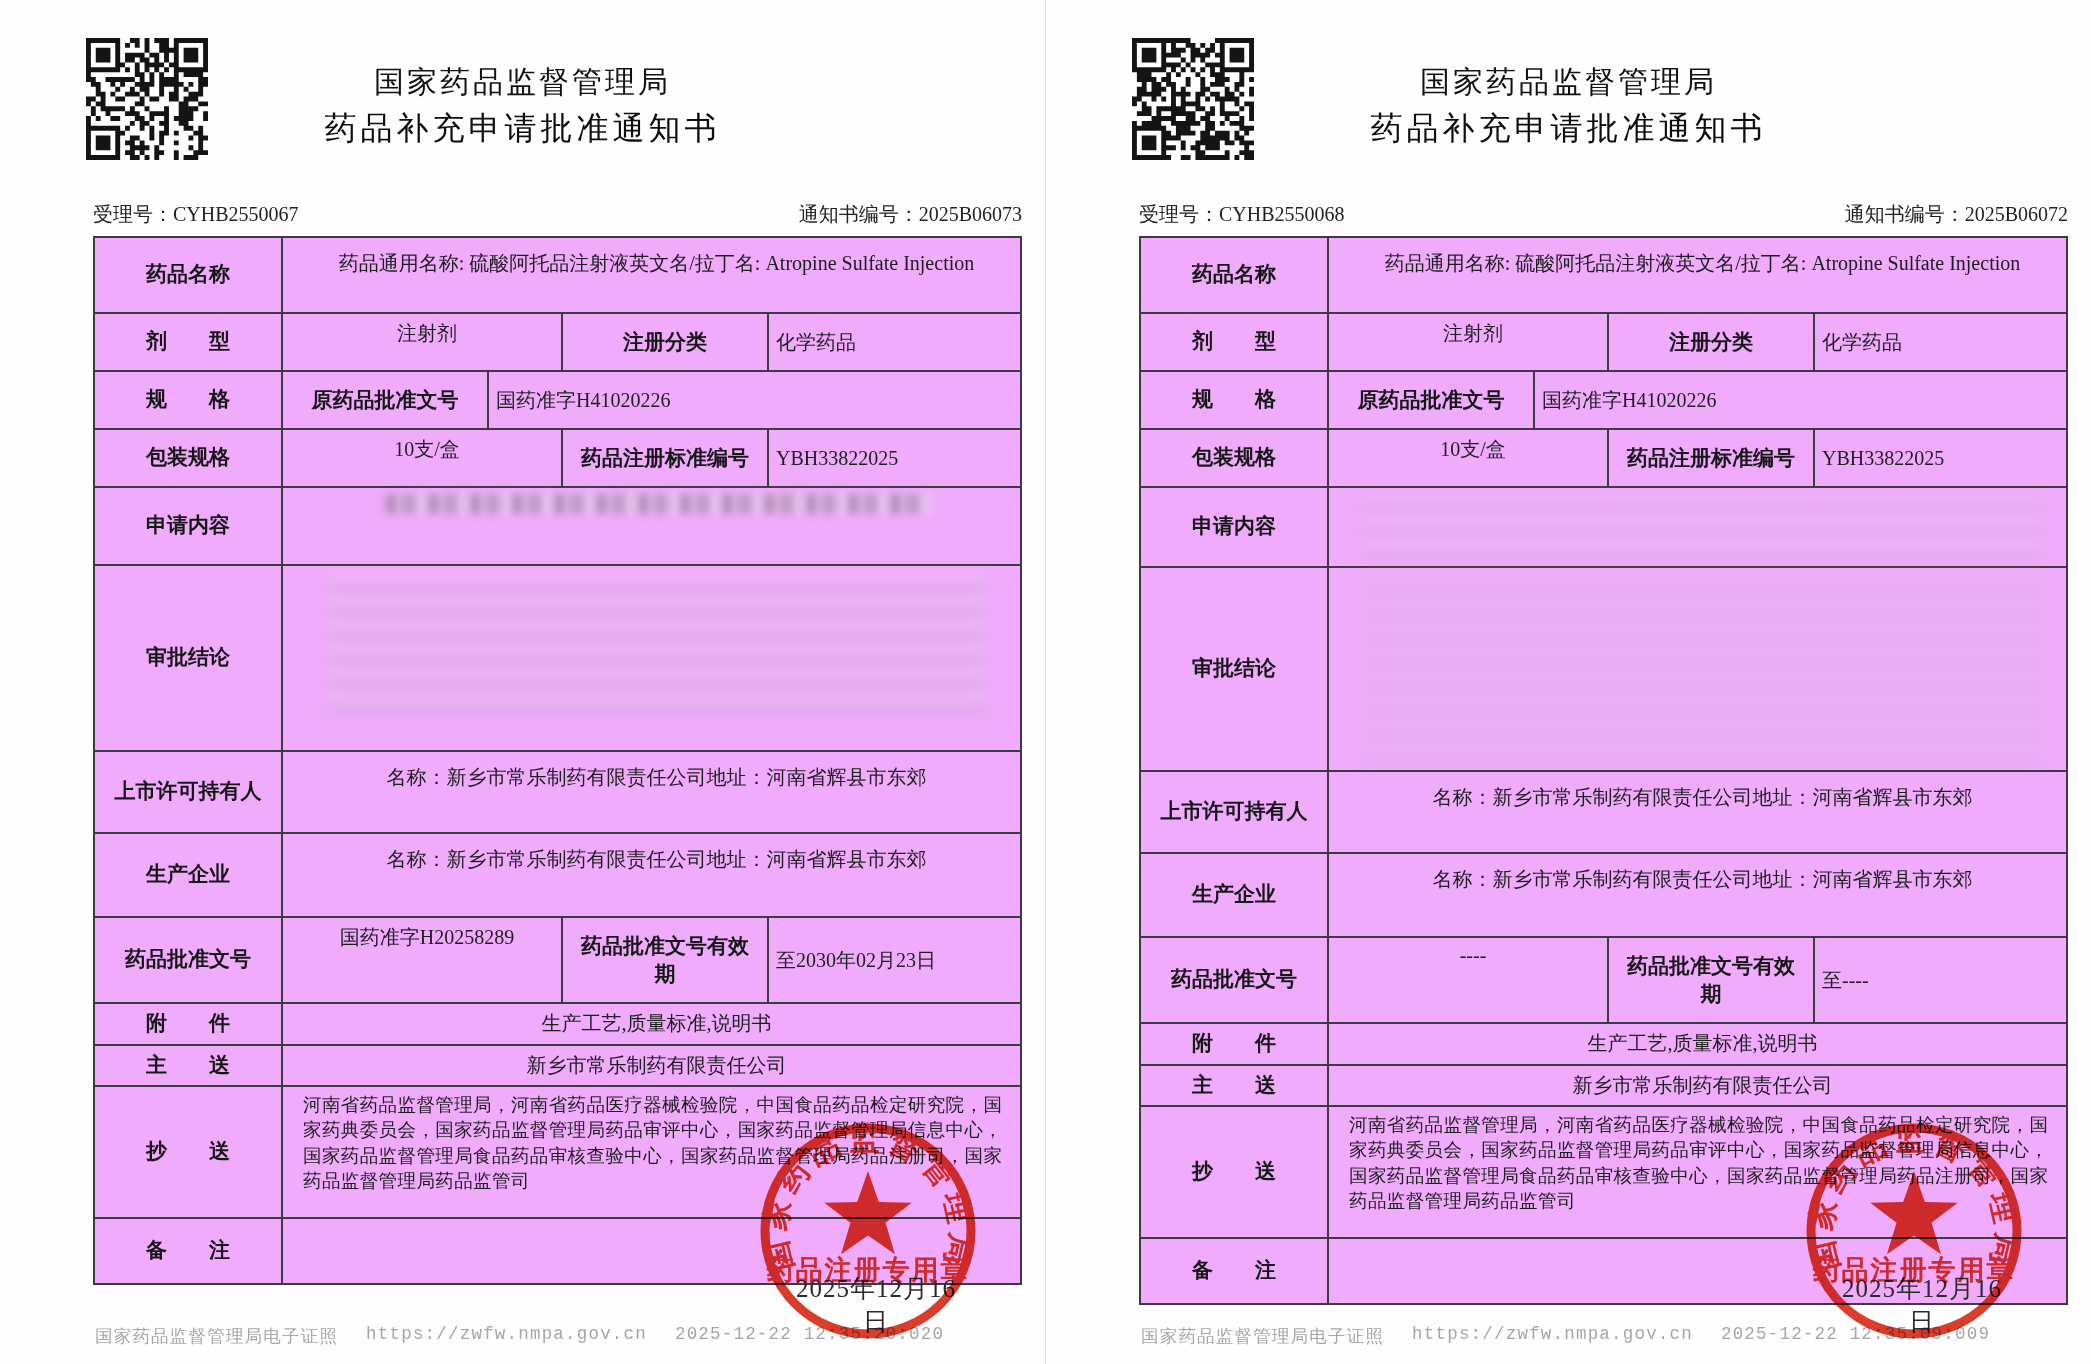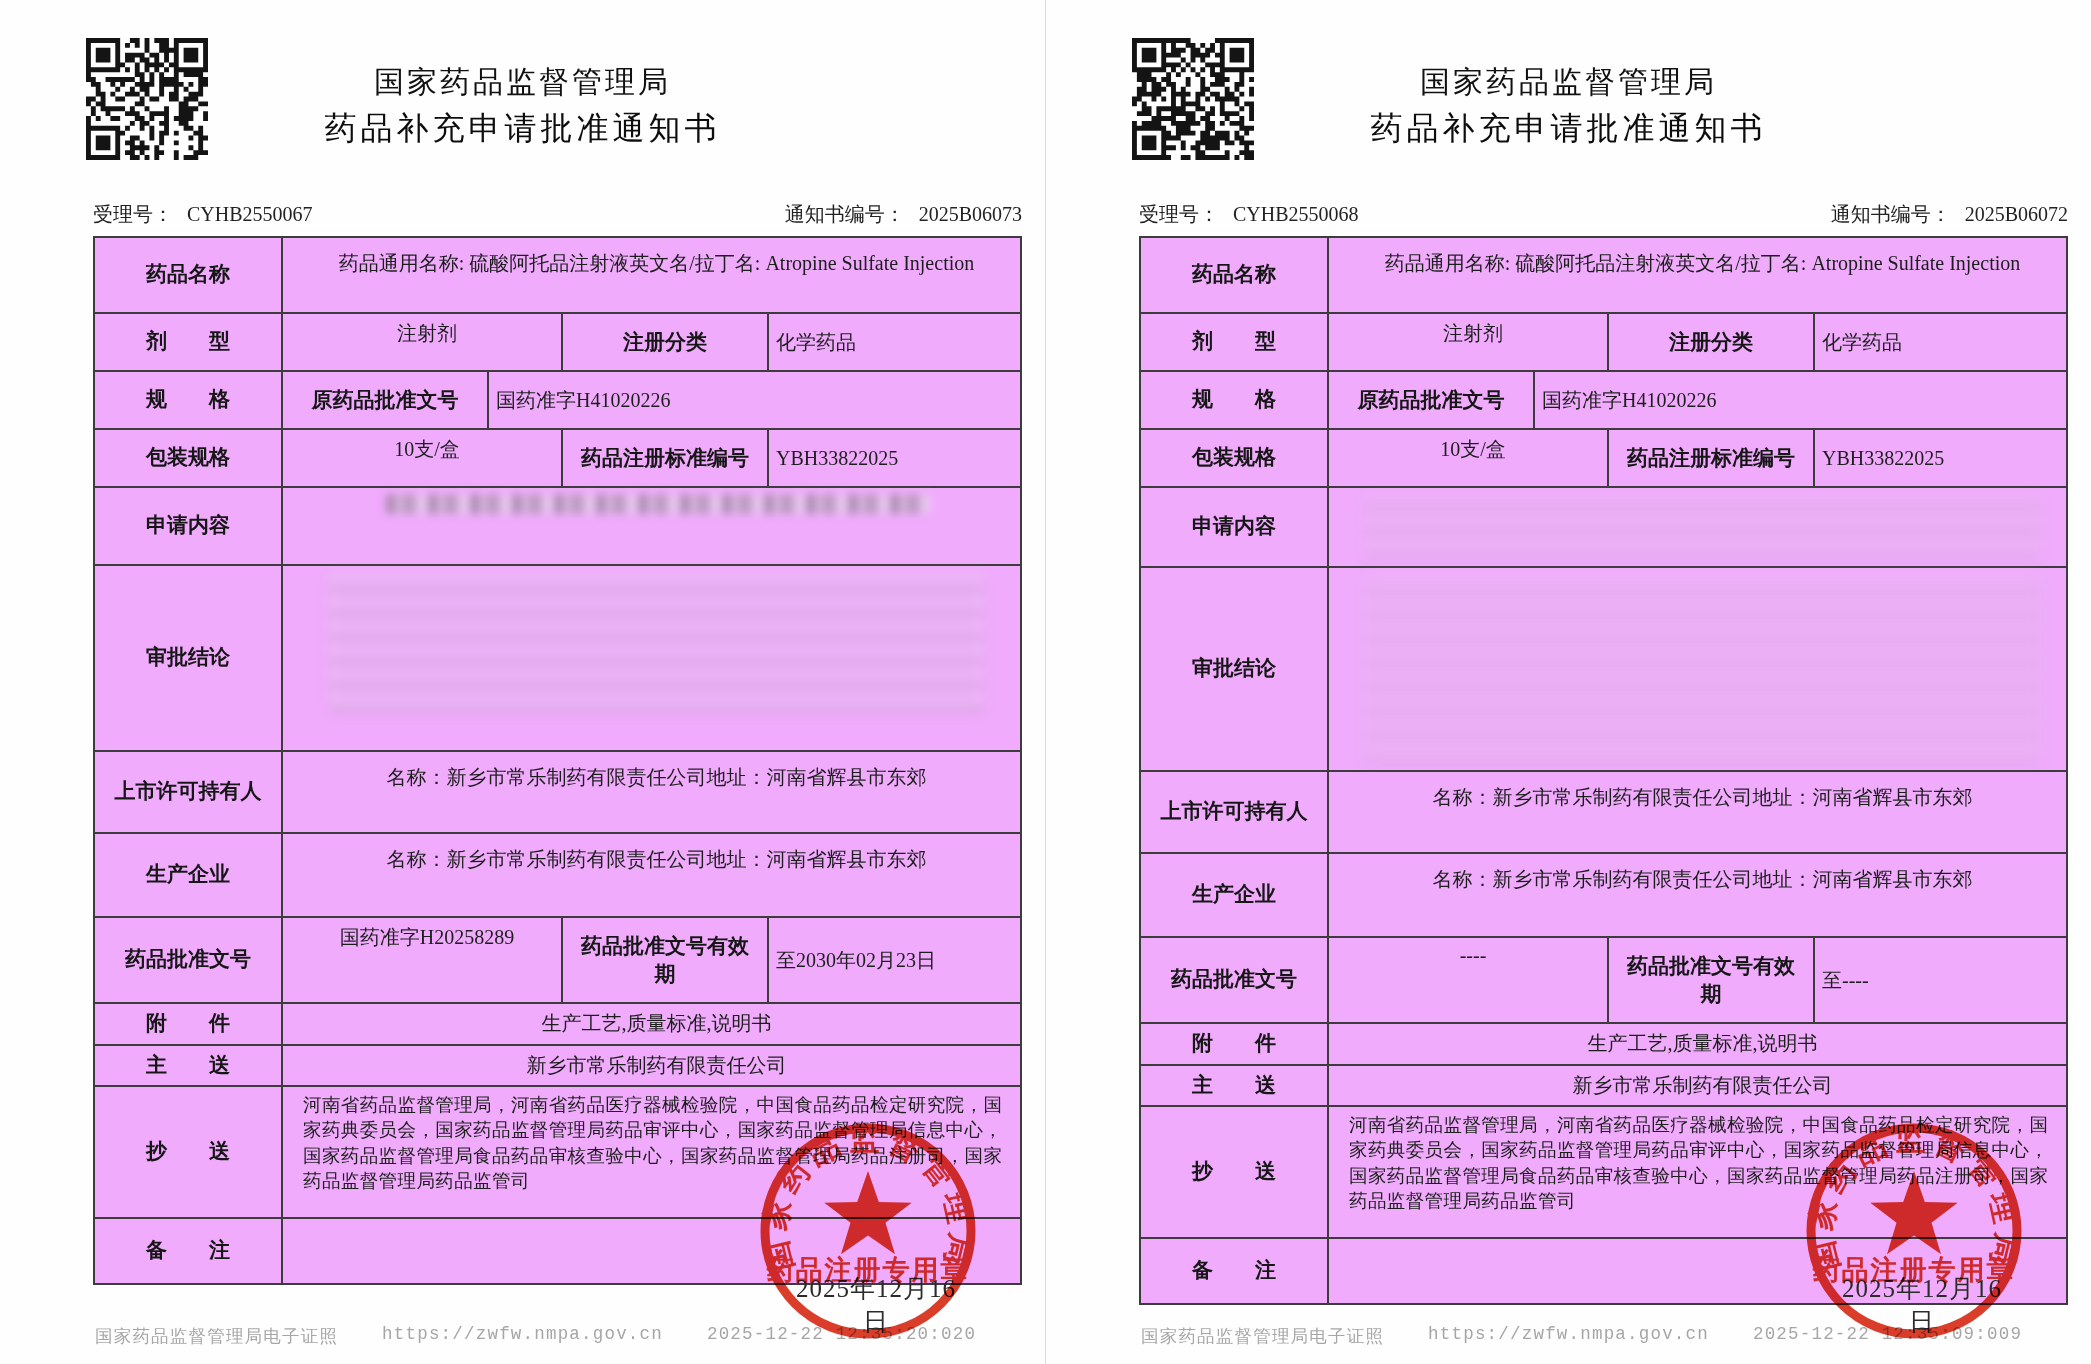--- a/index.html
+++ b/index.html
@@ -16,21 +16,21 @@
   .qr{position:absolute;left:86px;top:38px;width:122px;height:122px}
   .qr svg{width:100%;height:100%;display:block}
 
   
   .hdr{padding-top:62px;text-align:center}
   .agency{font-size:30px;letter-spacing:3px;color:#111}
   .title{font-size:32px;margin-top:4px;letter-spacing:4px;color:#0d0d0d}
 
   
   .accept{display:flex;justify-content:space-between;width:929px;margin:50px 0 8px 93px;font-size:20px;color:#222}
-  .accept .v{margin-left:14px}
+  .accept .v{margin-left:0}
 
   
   .tbl{margin-left:93px;width:929px;border:2px solid #3c3c3c;box-sizing:border-box;background:#f0abfc}
   .row{display:flex;border-top:2px solid #3c3c3c}
   .row:first-child{border-top:none}
   .cell{box-sizing:border-box}
   .lbl{width:186px;flex:0 0 auto;display:flex;align-items:center;justify-content:center;
        font-weight:bold;font-size:21px;text-align:center;color:#161616;padding:4px;line-height:1.5}
   .val{flex:1 1 auto;border-left:2px solid #3c3c3c;display:flex;flex-direction:row;justify-content:center;
        padding:6px 10px 6px 20px;font-size:20px;min-width:0}
@@ -60,21 +60,21 @@
 
   
   .stamp{position:absolute;left:756px;top:1119px;width:224px;height:224px;z-index:3;
          mix-blend-mode:multiply;opacity:.93;pointer-events:none}
   .stamp svg{width:100%;height:100%;display:block}
   .stamp-date{position:absolute;left:788px;top:1272px;width:176px;text-align:center;
               font-size:25px;color:#2b2b2b;z-index:2;letter-spacing:1px}
 
   
   .foot{position:absolute;left:95px;bottom:16px;font-size:17.5px;color:#a6a6a6;
-        letter-spacing:1.2px;display:flex;gap:44px;white-space:nowrap;
+        letter-spacing:1.2px;display:flex;gap:28px;white-space:nowrap;
         font-family:"Liberation Mono","DejaVu Sans Mono",monospace}
 </style>
 </head>
 <body style="--stamp-color: #d92f1b;">
 
 <section class="page pg0">
   <div class="qr">
       <svg viewBox="0 0 25 25">
         <path d="M0 0h1v1h-1zM1 0h1v1h-1zM2 0h1v1h-1zM3 0h1v1h-1zM4 0h1v1h-1zM5 0h1v1h-1zM6 0h1v1h-1zM9 0h1v1h-1zM10 0h1v1h-1zM12 0h1v1h-1zM14 0h1v1h-1zM15 0h1v1h-1zM16 0h1v1h-1zM18 0h1v1h-1zM19 0h1v1h-1zM20 0h1v1h-1zM21 0h1v1h-1zM22 0h1v1h-1zM23 0h1v1h-1zM24 0h1v1h-1zM0 1h1v1h-1zM6 1h1v1h-1zM8 1h1v1h-1zM10 1h1v1h-1zM12 1h1v1h-1zM15 1h1v1h-1zM16 1h1v1h-1zM18 1h1v1h-1zM24 1h1v1h-1zM0 2h1v1h-1zM2 2h1v1h-1zM3 2h1v1h-1zM4 2h1v1h-1zM6 2h1v1h-1zM12 2h1v1h-1zM15 2h1v1h-1zM16 2h1v1h-1zM17 2h1v1h-1zM18 2h1v1h-1zM20 2h1v1h-1zM21 2h1v1h-1zM22 2h1v1h-1zM24 2h1v1h-1zM0 3h1v1h-1zM2 3h1v1h-1zM3 3h1v1h-1zM4 3h1v1h-1zM6 3h1v1h-1zM8 3h1v1h-1zM9 3h1v1h-1zM10 3h1v1h-1zM11 3h1v1h-1zM13 3h1v1h-1zM14 3h1v1h-1zM16 3h1v1h-1zM18 3h1v1h-1zM20 3h1v1h-1zM21 3h1v1h-1zM22 3h1v1h-1zM24 3h1v1h-1zM0 4h1v1h-1zM2 4h1v1h-1zM3 4h1v1h-1zM4 4h1v1h-1zM6 4h1v1h-1zM8 4h1v1h-1zM9 4h1v1h-1zM11 4h1v1h-1zM12 4h1v1h-1zM14 4h1v1h-1zM16 4h1v1h-1zM18 4h1v1h-1zM20 4h1v1h-1zM21 4h1v1h-1zM22 4h1v1h-1zM24 4h1v1h-1zM0 5h1v1h-1zM6 5h1v1h-1zM7 5h1v1h-1zM10 5h1v1h-1zM12 5h1v1h-1zM13 5h1v1h-1zM14 5h1v1h-1zM15 5h1v1h-1zM17 5h1v1h-1zM18 5h1v1h-1zM24 5h1v1h-1zM0 6h1v1h-1zM1 6h1v1h-1zM2 6h1v1h-1zM3 6h1v1h-1zM4 6h1v1h-1zM5 6h1v1h-1zM6 6h1v1h-1zM8 6h1v1h-1zM10 6h1v1h-1zM12 6h1v1h-1zM14 6h1v1h-1zM16 6h1v1h-1zM18 6h1v1h-1zM19 6h1v1h-1zM20 6h1v1h-1zM21 6h1v1h-1zM22 6h1v1h-1zM23 6h1v1h-1zM24 6h1v1h-1zM0 7h1v1h-1zM10 7h1v1h-1zM11 7h1v1h-1zM13 7h1v1h-1zM15 7h1v1h-1zM18 7h1v1h-1zM20 7h1v1h-1zM21 7h1v1h-1zM22 7h1v1h-1zM23 7h1v1h-1zM0 8h1v1h-1zM1 8h1v1h-1zM4 8h1v1h-1zM5 8h1v1h-1zM6 8h1v1h-1zM7 8h1v1h-1zM8 8h1v1h-1zM9 8h1v1h-1zM11 8h1v1h-1zM13 8h1v1h-1zM15 8h1v1h-1zM16 8h1v1h-1zM17 8h1v1h-1zM18 8h1v1h-1zM23 8h1v1h-1zM24 8h1v1h-1zM1 9h1v1h-1zM2 9h1v1h-1zM5 9h1v1h-1zM7 9h1v1h-1zM10 9h1v1h-1zM11 9h1v1h-1zM12 9h1v1h-1zM13 9h1v1h-1zM15 9h1v1h-1zM16 9h1v1h-1zM17 9h1v1h-1zM18 9h1v1h-1zM19 9h1v1h-1zM21 9h1v1h-1zM23 9h1v1h-1zM24 9h1v1h-1zM2 10h1v1h-1zM6 10h1v1h-1zM9 10h1v1h-1zM11 10h1v1h-1zM12 10h1v1h-1zM15 10h1v1h-1zM18 10h1v1h-1zM20 10h1v1h-1zM23 10h1v1h-1zM2 11h1v1h-1zM3 11h1v1h-1zM5 11h1v1h-1zM8 11h1v1h-1zM9 11h1v1h-1zM10 11h1v1h-1zM12 11h1v1h-1zM15 11h1v1h-1zM17 11h1v1h-1zM18 11h1v1h-1zM21 11h1v1h-1zM22 11h1v1h-1zM23 11h1v1h-1zM0 12h1v1h-1zM1 12h1v1h-1zM3 12h1v1h-1zM6 12h1v1h-1zM7 12h1v1h-1zM11 12h1v1h-1zM13 12h1v1h-1zM14 12h1v1h-1zM17 12h1v1h-1zM18 12h1v1h-1zM20 12h1v1h-1zM21 12h1v1h-1zM22 12h1v1h-1zM0 13h1v1h-1zM2 13h1v1h-1zM3 13h1v1h-1zM10 13h1v1h-1zM11 13h1v1h-1zM19 13h1v1h-1zM20 13h1v1h-1zM23 13h1v1h-1zM24 13h1v1h-1zM1 14h1v1h-1zM3 14h1v1h-1zM4 14h1v1h-1zM5 14h1v1h-1zM6 14h1v1h-1zM7 14h1v1h-1zM9 14h1v1h-1zM12 14h1v1h-1zM16 14h1v1h-1zM19 14h1v1h-1zM20 14h1v1h-1zM21 14h1v1h-1zM22 14h1v1h-1zM1 15h1v1h-1zM4 15h1v1h-1zM8 15h1v1h-1zM9 15h1v1h-1zM10 15h1v1h-1zM13 15h1v1h-1zM14 15h1v1h-1zM15 15h1v1h-1zM16 15h1v1h-1zM19 15h1v1h-1zM20 15h1v1h-1zM21 15h1v1h-1zM24 15h1v1h-1zM0 16h1v1h-1zM2 16h1v1h-1zM5 16h1v1h-1zM6 16h1v1h-1zM10 16h1v1h-1zM11 16h1v1h-1zM13 16h1v1h-1zM16 16h1v1h-1zM18 16h1v1h-1zM19 16h1v1h-1zM20 16h1v1h-1zM21 16h1v1h-1zM24 16h1v1h-1zM0 17h1v1h-1zM9 17h1v1h-1zM11 17h1v1h-1zM12 17h1v1h-1zM15 17h1v1h-1zM16 17h1v1h-1zM19 17h1v1h-1zM20 17h1v1h-1zM0 18h1v1h-1zM1 18h1v1h-1zM2 18h1v1h-1zM3 18h1v1h-1zM4 18h1v1h-1zM5 18h1v1h-1zM6 18h1v1h-1zM8 18h1v1h-1zM11 18h1v1h-1zM13 18h1v1h-1zM16 18h1v1h-1zM20 18h1v1h-1zM21 18h1v1h-1zM23 18h1v1h-1zM0 19h1v1h-1zM6 19h1v1h-1zM7 19h1v1h-1zM13 19h1v1h-1zM15 19h1v1h-1zM16 19h1v1h-1zM18 19h1v1h-1zM22 19h1v1h-1zM23 19h1v1h-1zM0 20h1v1h-1zM2 20h1v1h-1zM3 20h1v1h-1zM4 20h1v1h-1zM6 20h1v1h-1zM9 20h1v1h-1zM10 20h1v1h-1zM13 20h1v1h-1zM15 20h1v1h-1zM21 20h1v1h-1zM23 20h1v1h-1zM24 20h1v1h-1zM0 21h1v1h-1zM2 21h1v1h-1zM3 21h1v1h-1zM4 21h1v1h-1zM6 21h1v1h-1zM8 21h1v1h-1zM9 21h1v1h-1zM11 21h1v1h-1zM15 21h1v1h-1zM18 21h1v1h-1zM23 21h1v1h-1zM0 22h1v1h-1zM2 22h1v1h-1zM3 22h1v1h-1zM4 22h1v1h-1zM6 22h1v1h-1zM9 22h1v1h-1zM10 22h1v1h-1zM11 22h1v1h-1zM12 22h1v1h-1zM14 22h1v1h-1zM21 22h1v1h-1zM23 22h1v1h-1zM0 23h1v1h-1zM6 23h1v1h-1zM8 23h1v1h-1zM9 23h1v1h-1zM11 23h1v1h-1zM14 23h1v1h-1zM15 23h1v1h-1zM18 23h1v1h-1zM22 23h1v1h-1zM23 23h1v1h-1zM24 23h1v1h-1zM0 24h1v1h-1zM1 24h1v1h-1zM2 24h1v1h-1zM3 24h1v1h-1zM4 24h1v1h-1zM5 24h1v1h-1zM6 24h1v1h-1zM9 24h1v1h-1zM10 24h1v1h-1zM12 24h1v1h-1zM14 24h1v1h-1zM18 24h1v1h-1zM20 24h1v1h-1zM21 24h1v1h-1zM22 24h1v1h-1z" fill="#141414"></path>
       </svg>

